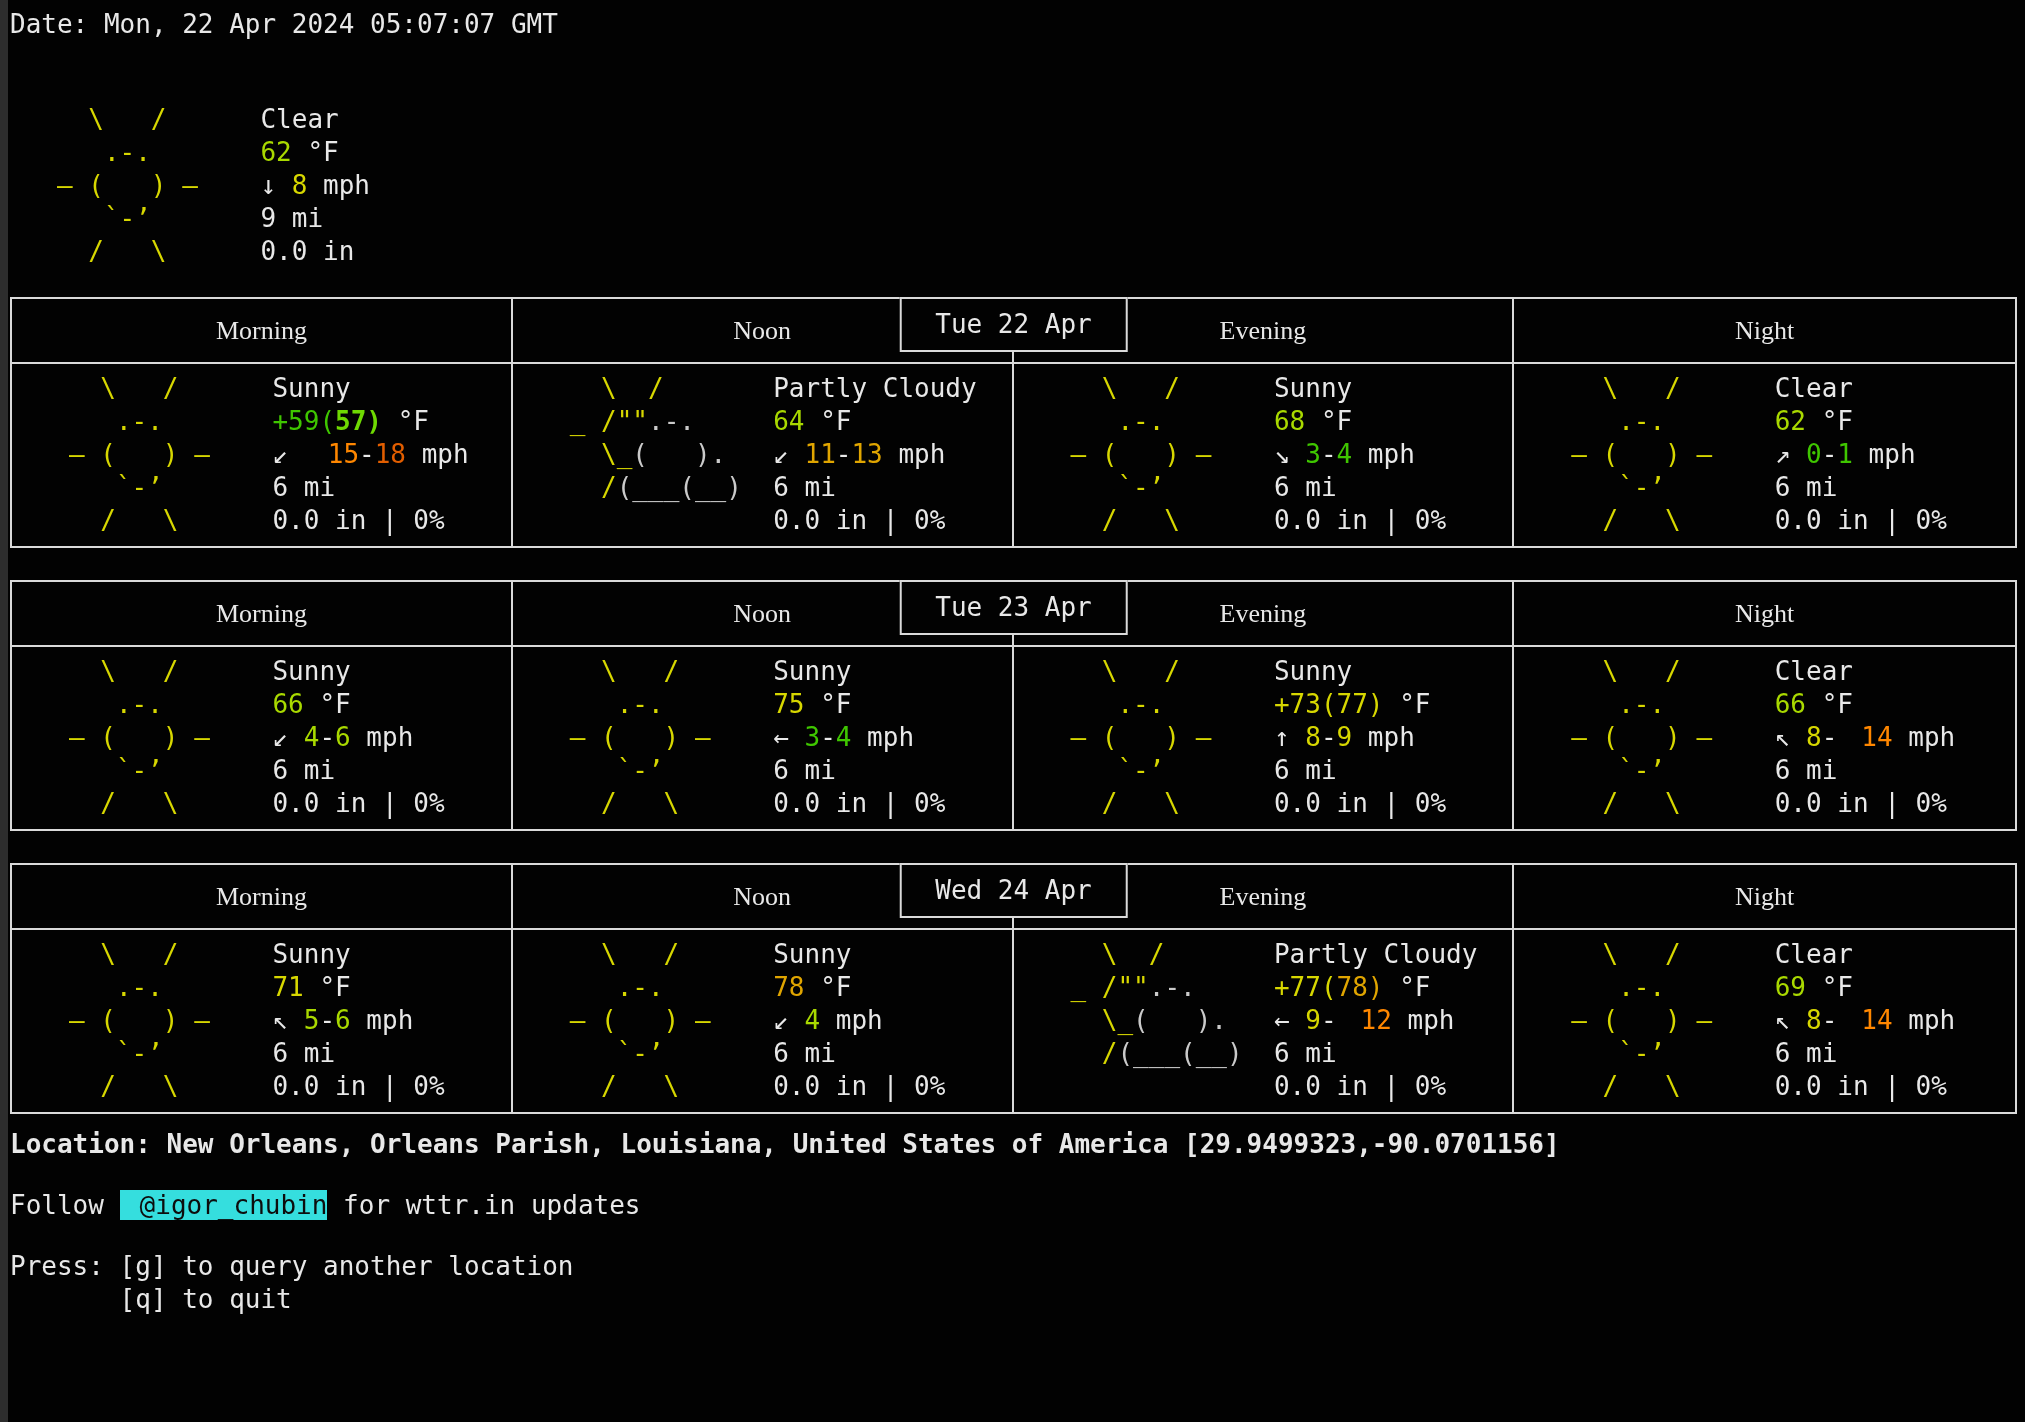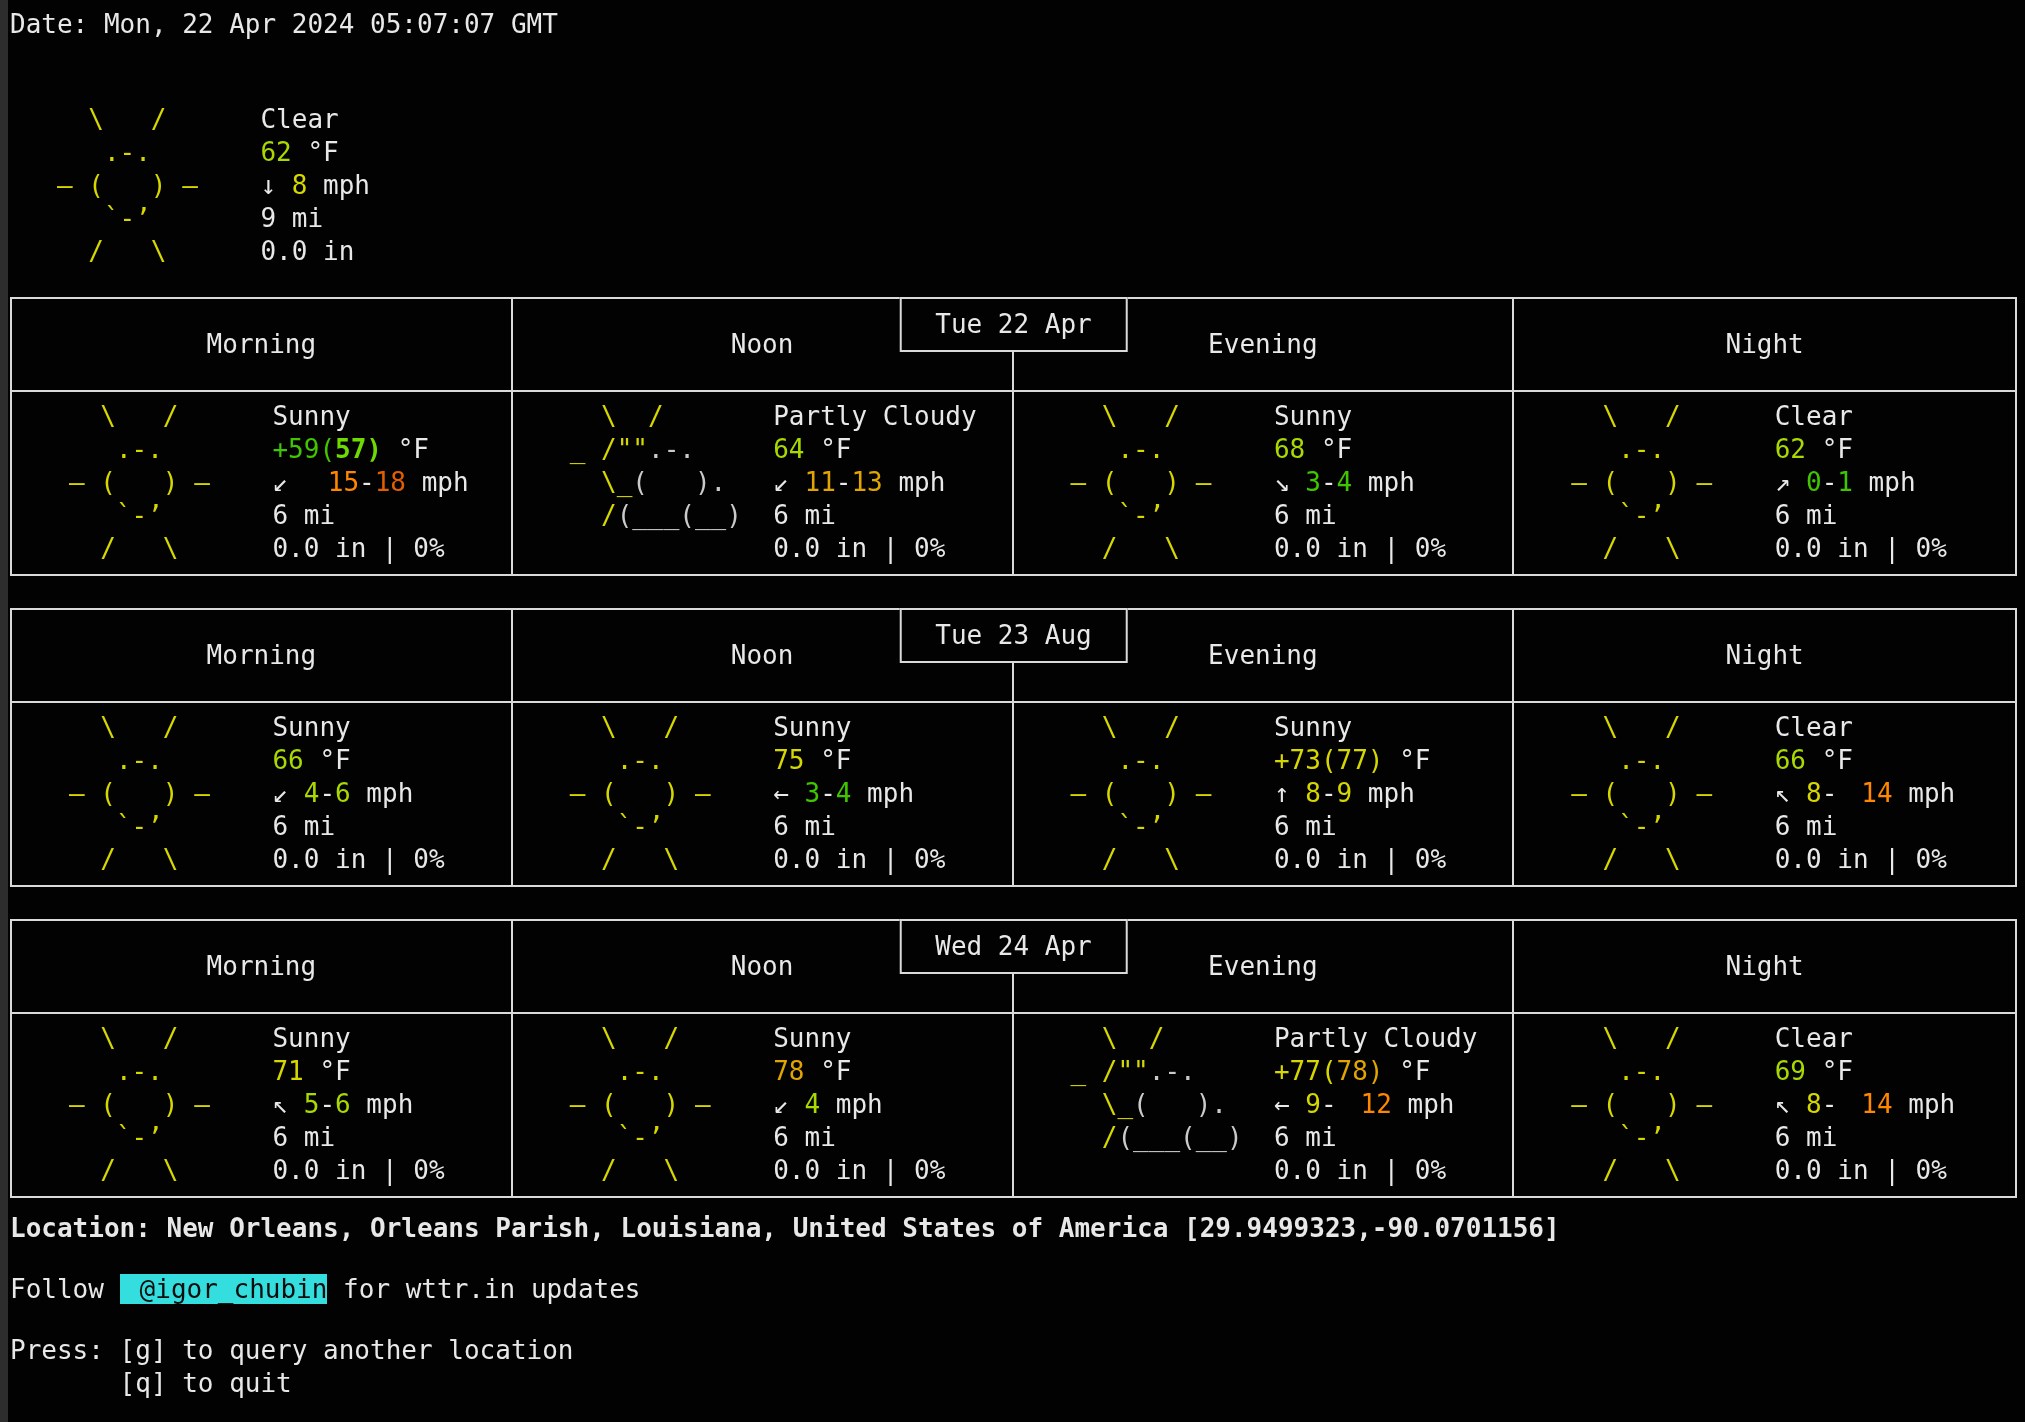--- a/index.html
+++ b/index.html
@@ -20,21 +20,21 @@
   
   .day{position:relative;margin-top:32px;}
   .day.first{margin-top:3px;}
   .datebox{
     position:absolute;left:50%;top:0;transform:translateX(-50%);
     background:var(--background,#020202);border:2px solid var(--border,#dadada);
     padding:9px 34px;z-index:2;white-space:pre;
   }
   .table{margin-top:29px;border:2px solid var(--border,#dadada);}
   .thead{display:grid;grid-template-columns:1fr 1fr 1fr 1fr;border-bottom:2px solid var(--border,#dadada);}
-  .th{text-align:center;padding:29px 0;border-right:2px solid var(--border,#dadada);white-space:pre;}
+  .th{text-align:center;padding:15px 0;border-right:2px solid var(--border,#dadada);white-space:pre;font-family:Liberation Serif, serif;}
   .th:last-child{border-right:none;}
   .tbody{display:grid;grid-template-columns:1fr 1fr 1fr 1fr;}
   .cell{display:flex;padding:8px 0 9px 10px;border-right:2px solid var(--border,#dadada);}
   .cell:last-child{border-right:none;}
   
   .loc{margin-top:14px;font-weight:bold;}
   .follow{margin-top:28px;}
   .handle{background:var(--handle_bg,#35dede);color:var(--handle_fg,#0d0d0d);padding-left:20px;}
   .press{margin-top:28px;}
   
@@ -83,21 +83,21 @@
                 <div class="txt"><div class="tline"><span class="c-fg">Sunny</span></div><div class="tline"><span class="c-chartreuse">68</span><span class="c-fg"> °F</span></div><div class="tline"><span class="c-fg">↘ </span><span class="c-green">3</span><span class="c-fg">-</span><span class="c-green">4</span><span class="c-fg"> mph</span></div><div class="tline"><span class="c-fg">6 mi</span></div><div class="tline"><span class="c-fg">0.0 in | 0%</span></div></div>
               </div>
               <div class="cell">
                 <div class="art"><div class="aline"><span class="c-yellow">  \   /</span></div><div class="aline"><span class="c-yellow">   .-.</span></div><div class="aline"><span class="c-yellow">― (   ) ―</span></div><div class="aline"><span class="c-yellow">   `-’</span></div><div class="aline"><span class="c-yellow">  /   \</span></div></div>
                 <div class="txt"><div class="tline"><span class="c-fg">Clear</span></div><div class="tline"><span class="c-chartreuse">62</span><span class="c-fg"> °F</span></div><div class="tline"><span class="c-fg">↗ </span><span class="c-green">0</span><span class="c-fg">-</span><span class="c-green">1</span><span class="c-fg"> mph</span></div><div class="tline"><span class="c-fg">6 mi</span></div><div class="tline"><span class="c-fg">0.0 in | 0%</span></div></div>
               </div>
             </div>
           </div>
         </div>
         <div class="day">
-          <div class="datebox">Tue 23 Aug</div>
+          <div class="datebox">Tue 23 Apr</div>
           <div class="table">
             <div class="thead">
               <div class="th">Morning</div>
               <div class="th">Noon</div>
               <div class="th">Evening</div>
               <div class="th">Night</div>
             </div>
             <div class="tbody">
               <div class="cell">
                 <div class="art"><div class="aline"><span class="c-yellow">  \   /</span></div><div class="aline"><span class="c-yellow">   .-.</span></div><div class="aline"><span class="c-yellow">― (   ) ―</span></div><div class="aline"><span class="c-yellow">   `-’</span></div><div class="aline"><span class="c-yellow">  /   \</span></div></div>

